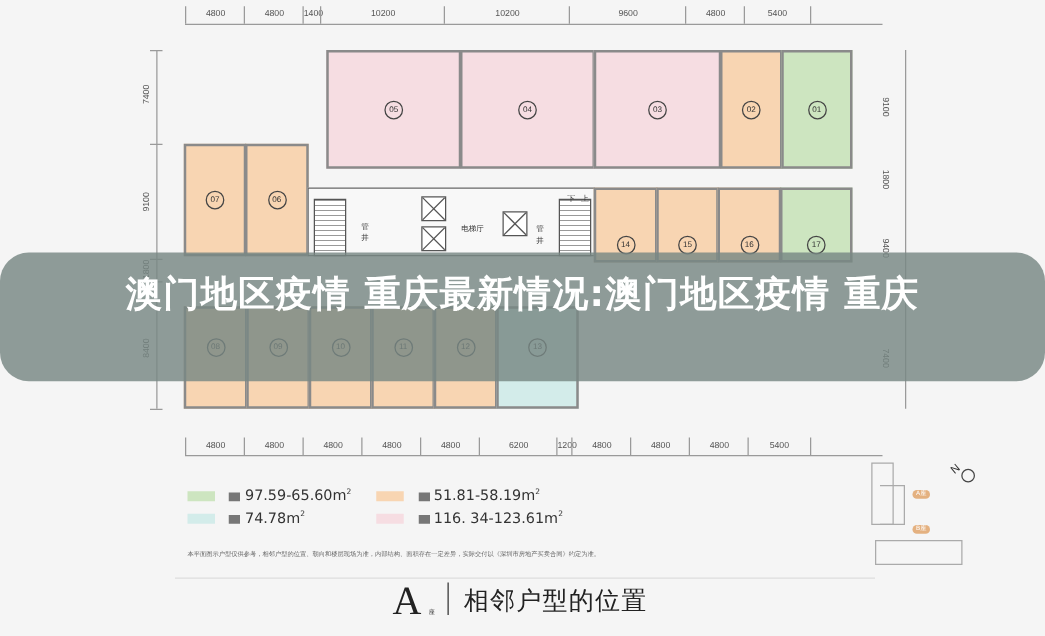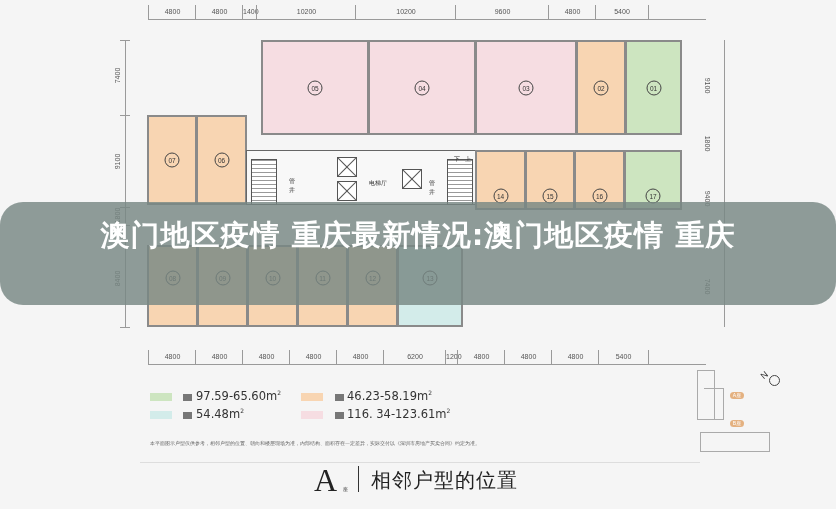--- a/index.html
+++ b/index.html
@@ -161,25 +161,25 @@
   <div class="ovtitle" style="top:14px;">澳门地区疫情 重庆最新情况:澳门地区疫情 重庆</div>
 </div>
 
 <div>
   <div class="legend-swatch" style="left:150px;top:393px;background:#cde5c0;"></div>
   <div class="legend-icon" style="left:183px;top:394px;"></div>
   <div class="legend-text" style="left:196px;top:389px;"><span>97.59-65.60m</span><sup>2</sup></div>
 
   <div class="legend-swatch" style="left:301px;top:393px;background:#f8d5b2;"></div>
   <div class="legend-icon" style="left:335px;top:394px;"></div>
-  <div class="legend-text" style="left:347px;top:389px;"><span>46.23-58.19m</span><sup>2</sup></div>
+  <div class="legend-text" style="left:347px;top:389px;"><span>51.81-58.19m</span><sup>2</sup></div>
 
   <div class="legend-swatch" style="left:150px;top:411px;background:#d3ecea;"></div>
   <div class="legend-icon" style="left:183px;top:412px;"></div>
-  <div class="legend-text" style="left:196px;top:407px;"><span>54.48m</span><sup>2</sup></div>
+  <div class="legend-text" style="left:196px;top:407px;"><span>74.78m</span><sup>2</sup></div>
 
   <div class="legend-swatch" style="left:301px;top:411px;background:#f6dde2;"></div>
   <div class="legend-icon" style="left:335px;top:412px;"></div>
   <div class="legend-text" style="left:347px;top:407px;"><span>116. 34-123.61m</span><sup>2</sup></div>
 
   <div class="note" style="left:150px;top:440px;">本平面图示户型仅供参考，相邻户型的位置、朝向和楼层现场为准，内部结构、面积存在一定差异，实际交付以《深圳市房地产买卖合同》约定为准。</div>
 </div>
 
 <div>
   <div class="site" style="left:697px;top:370px;width:18px;height:50px;"></div>

